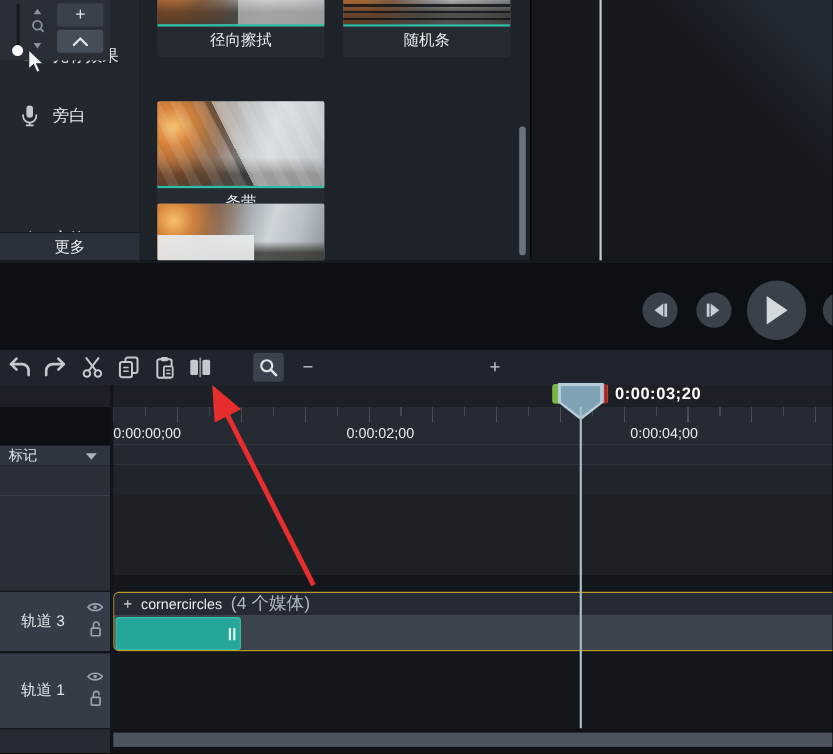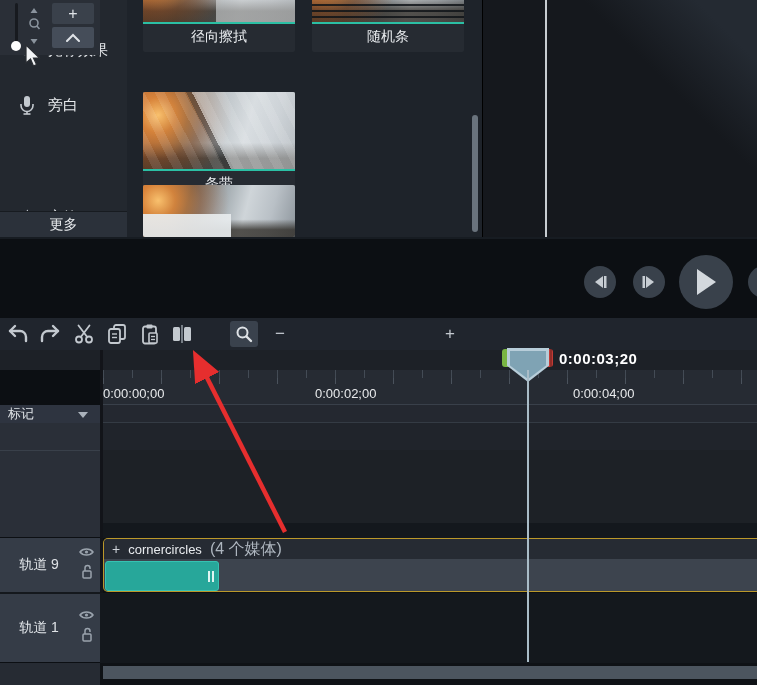--- a/index.html
+++ b/index.html
@@ -300,21 +300,21 @@
   <div class="abs empty-left">
     <div class="empty-left-line"></div>
   </div>
   <div class="abs empty-right-a"></div>
   <div class="abs empty-right-b"></div>
   <div class="abs empty-right-c"></div>
 
   <div class="abs tl-gap-col"></div>
 
   <div class="abs track-head t2">
-    <div class="track-name">轨道 9</div>
+    <div class="track-name">轨道 3</div>
     <svg style="position:absolute;left:79px;top:9px;" width="15" height="10" viewBox="0 0 15 10">
       <path d="M1 5 C4 1 11 1 14 5 C11 9 4 9 1 5 Z" fill="none" stroke="#9aa3ad" stroke-width="1.5"></path>
       <circle cx="7.5" cy="5" r="1.6" fill="#9aa3ad"></circle>
     </svg>
     <svg style="position:absolute;left:81px;top:25px;" width="12" height="16" viewBox="0 0 12 16">
       <rect x="2" y="8" width="8" height="7" rx="1" fill="none" stroke="#9aa3ad" stroke-width="1.5"></rect>
       <path d="M4 8 V5 a2.5 2.5 0 0 1 5 0 V6" fill="none" stroke="#9aa3ad" stroke-width="1.5"></path>
     </svg>
   </div>
 

